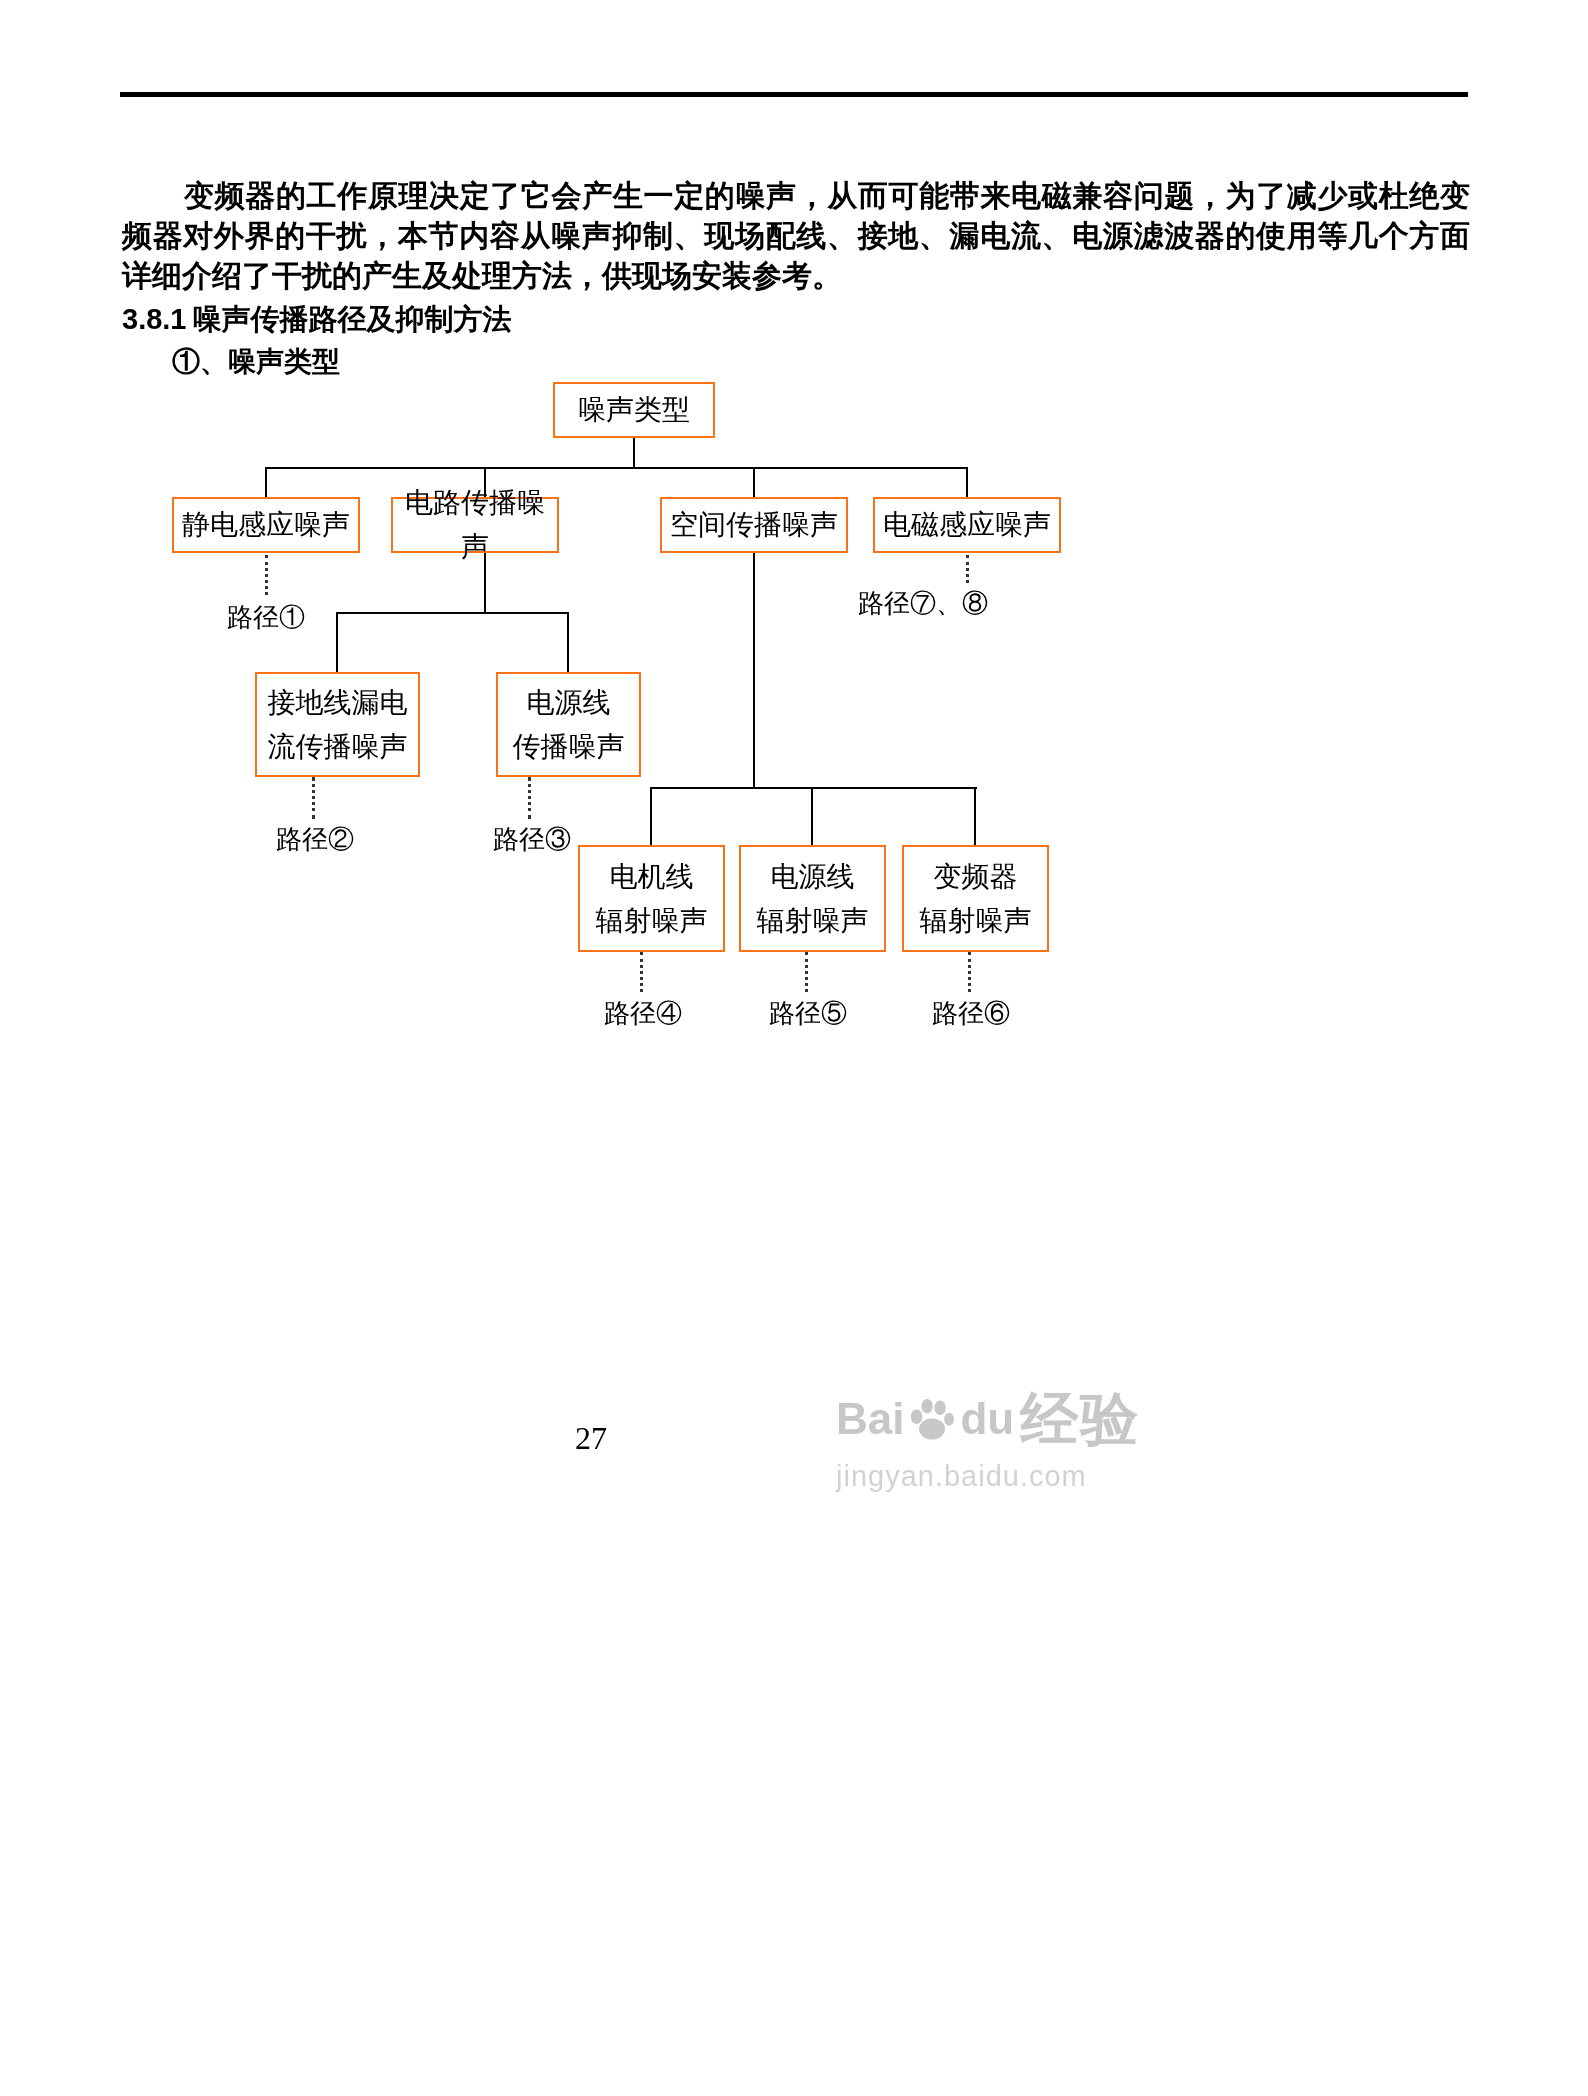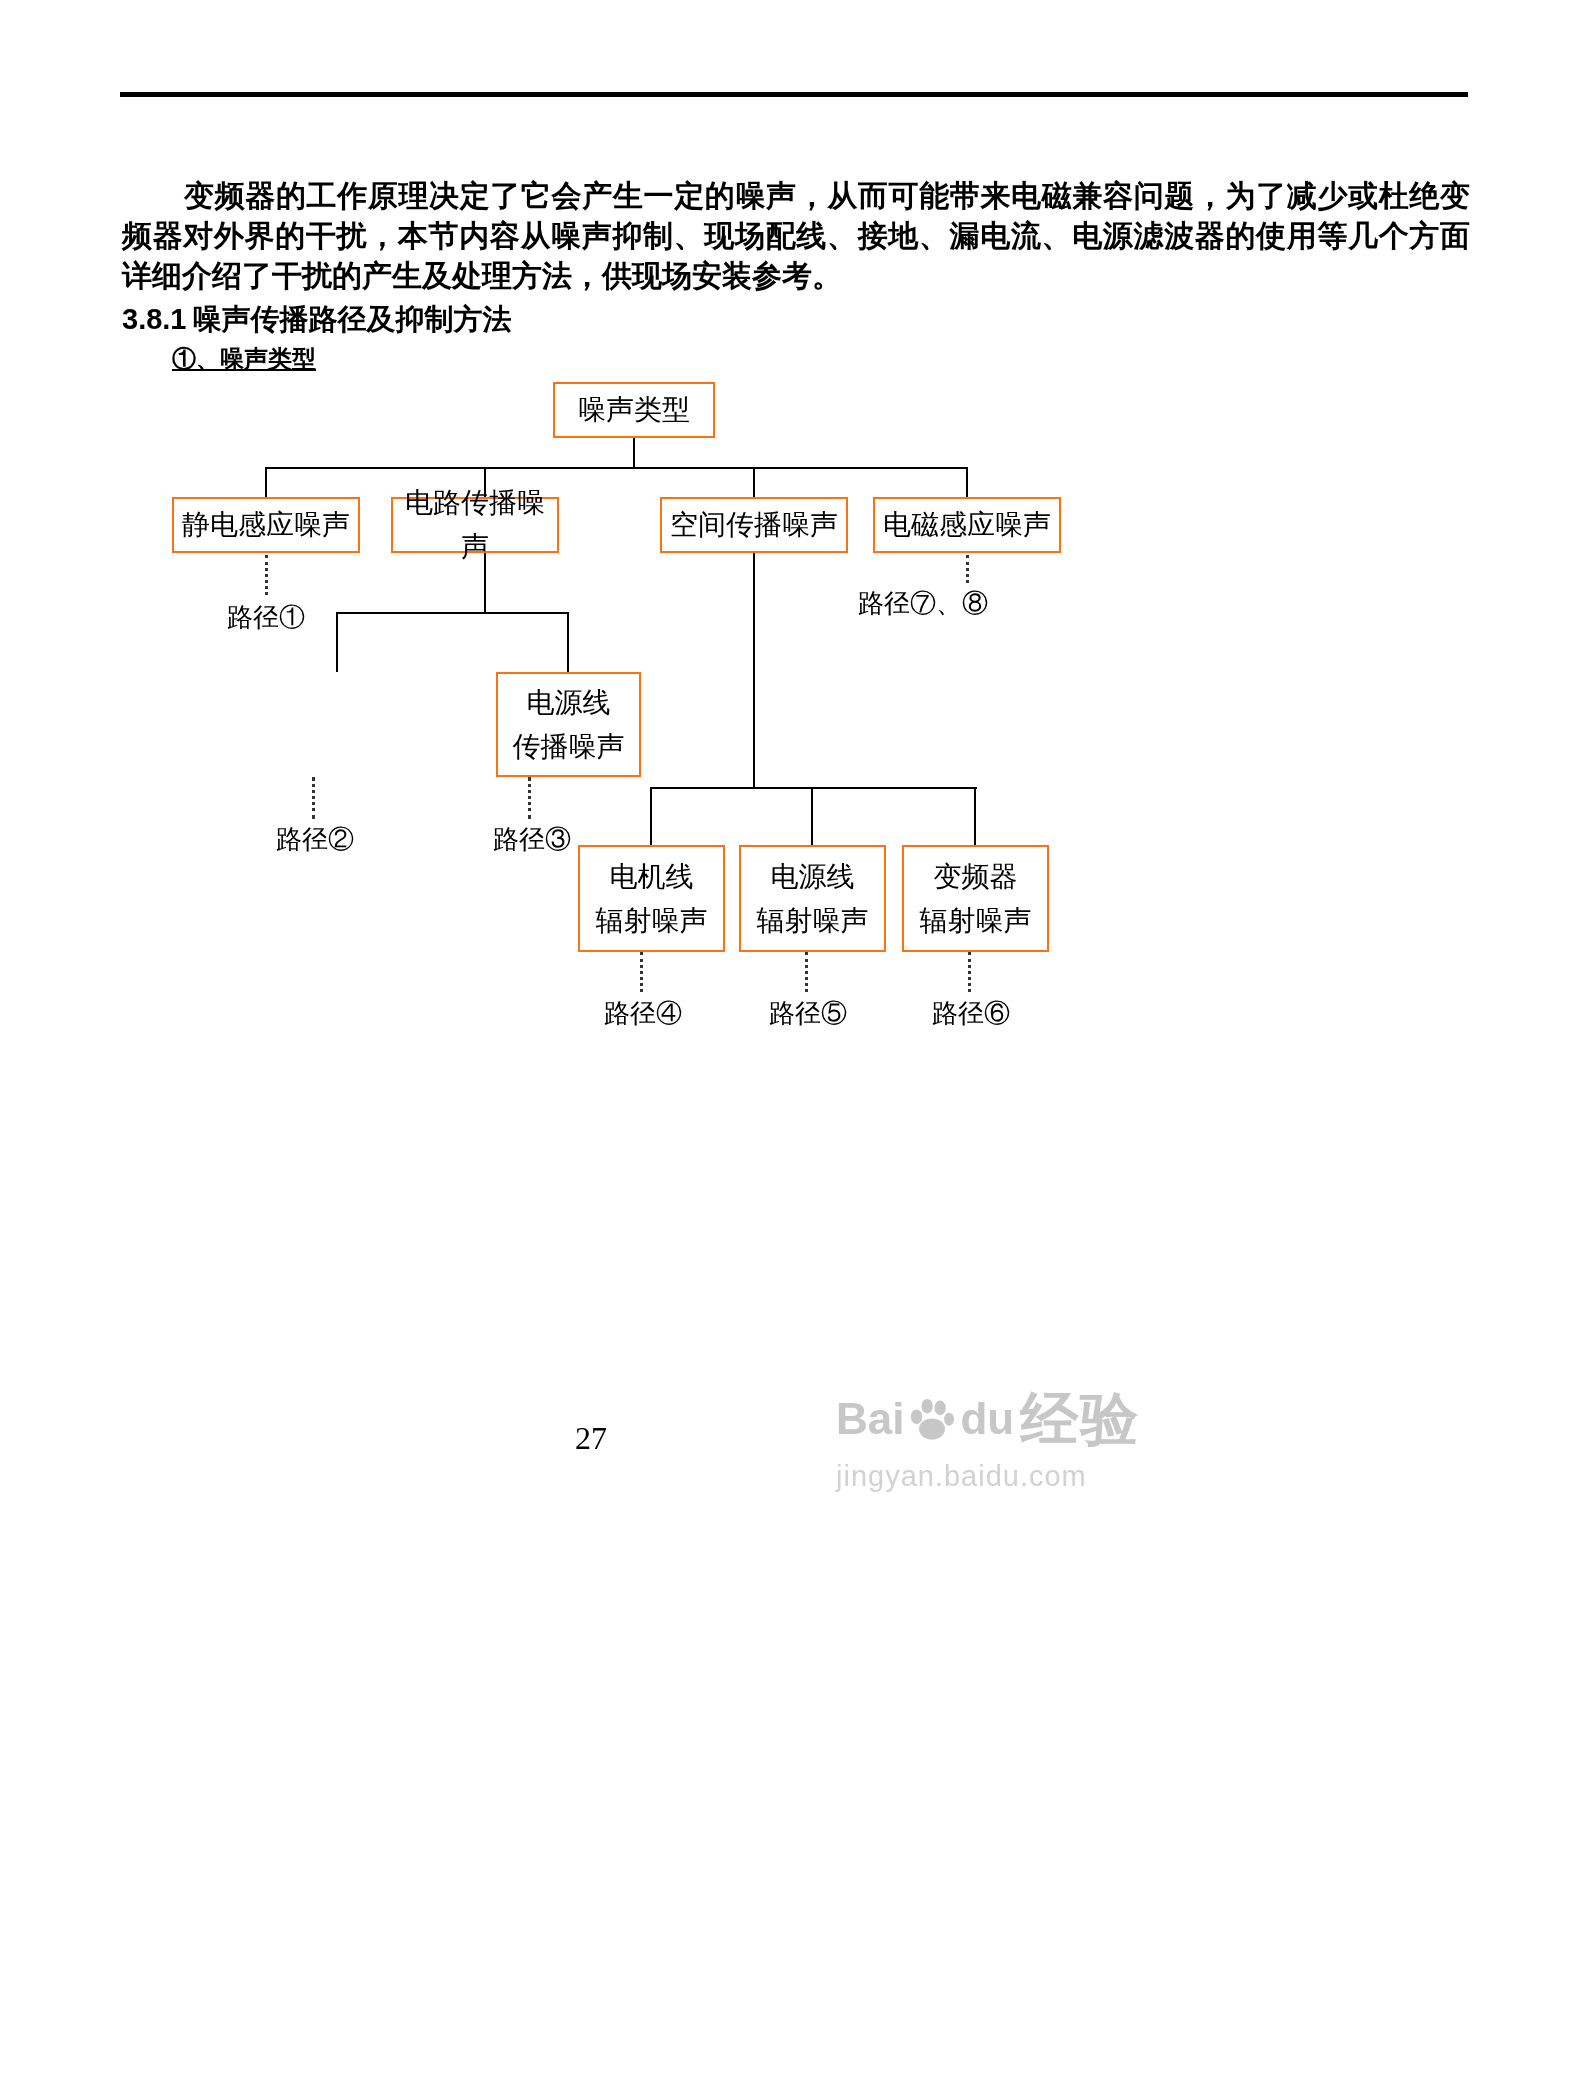--- a/index.html
+++ b/index.html
@@ -42,21 +42,21 @@
 
   
   .sub-title {
     position:absolute; top:300px; left:122px;
     font-size:29px; font-weight:700;
   }
   .sub-title .sub-num { margin-right:6px; }
 
   .list-line {
     position:absolute; top:343px; left:172px;
-    font-size:24px; font-weight:600;text-decoration:underline;
+    font-size:28px; font-weight:600;
   }
 
   
   .diagram {
     position:absolute; top:372px; left:0; width:1588px; height:680px;
     font-family:"Liberation Serif", serif;
   }
   .dbox {
     position:absolute;
     border:2px solid #f97316;
@@ -143,20 +143,24 @@
     <div class="path-label" style="left:186px;top:228px;width:160px;">路径①</div>
 
     <div class="dotline" style="left:966px;top:183px;height:28px;"></div>
     <div class="path-label" style="left:823px;top:214px;width:200px;">路径⑦、⑧</div>
 
     <div class="vline" style="left:484px;top:181px;height:59px;"></div>
     <div class="hline" style="left:336px;top:240px;width:233px;"></div>
     <div class="vline" style="left:336px;top:240px;height:60px;"></div>
     <div class="vline" style="left:567px;top:240px;height:60px;"></div>
 
+    <div class="dbox" style="left:255px;top:300px;width:165px;height:105px;">
+      <span>接地线漏电</span>
+      <span>流传播噪声</span>
+    </div>
     <div class="dbox" style="left:496px;top:300px;width:145px;height:105px;">
       <span>电源线</span>
       <span>传播噪声</span>
     </div>
 
     <div class="dotline" style="left:312px;top:405px;height:42px;"></div>
     <div class="path-label" style="left:235px;top:450px;width:160px;">路径②</div>
     <div class="dotline" style="left:528px;top:405px;height:42px;"></div>
     <div class="path-label" style="left:452px;top:450px;width:160px;">路径③</div>
 

